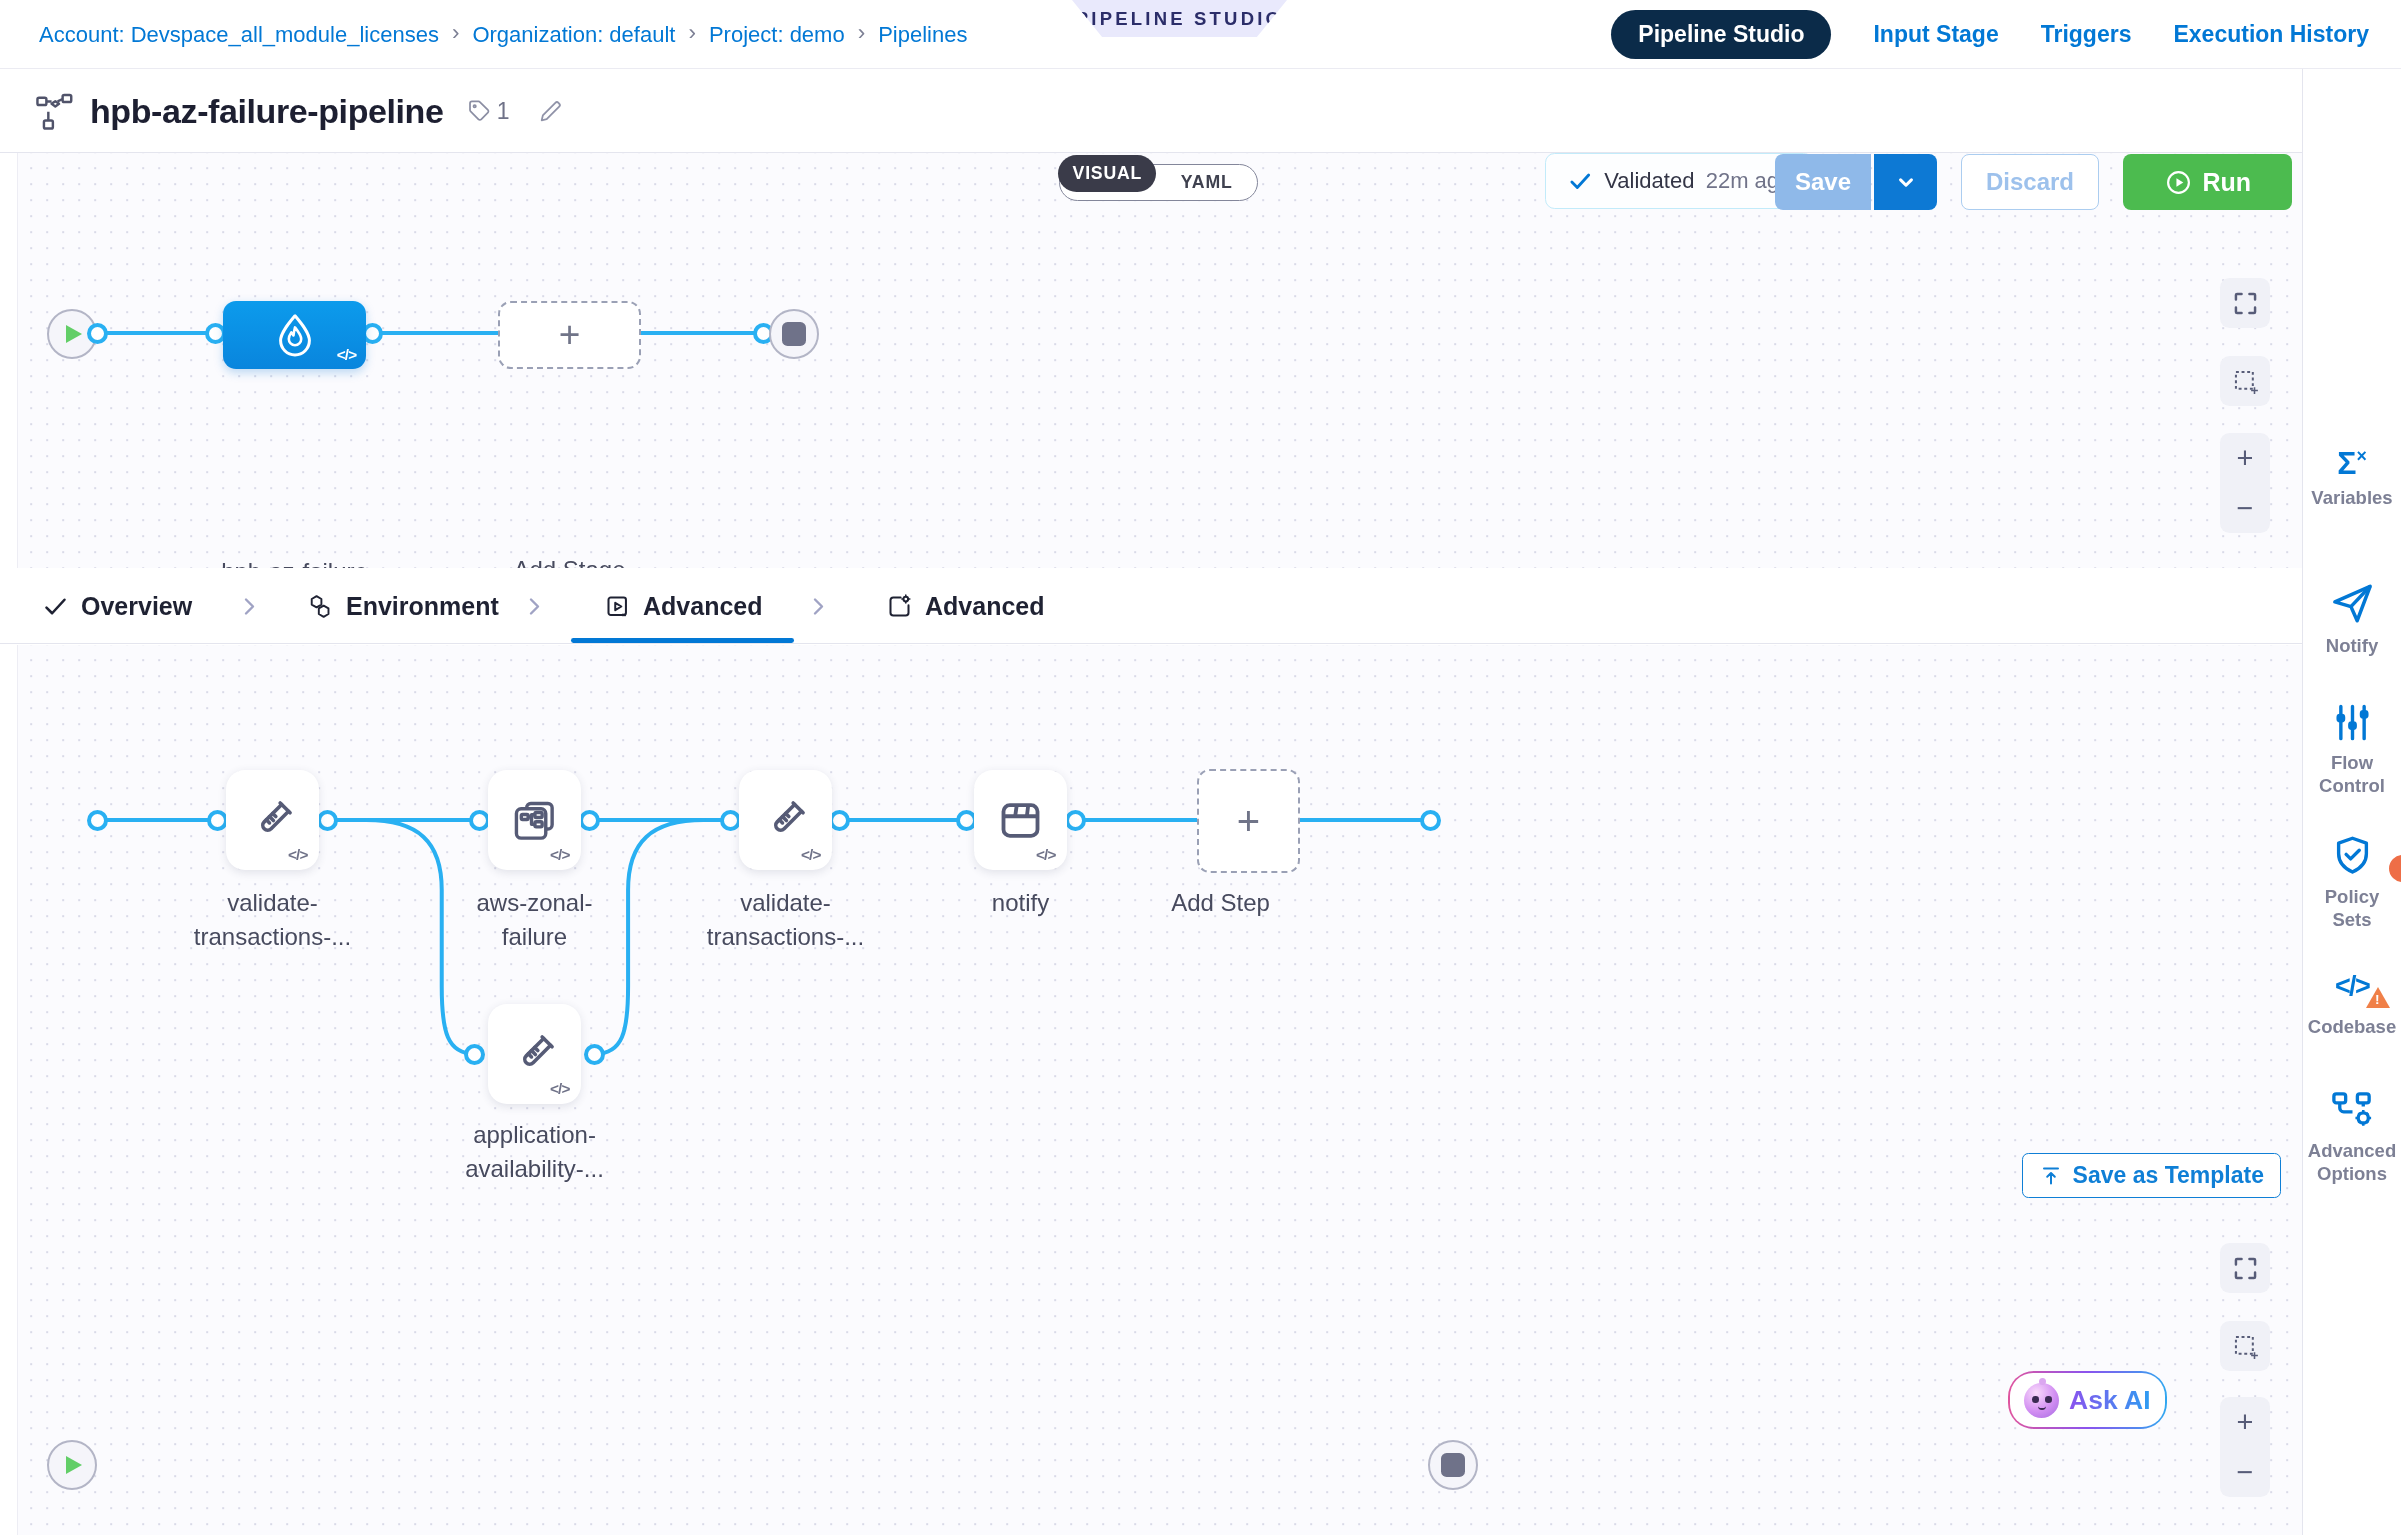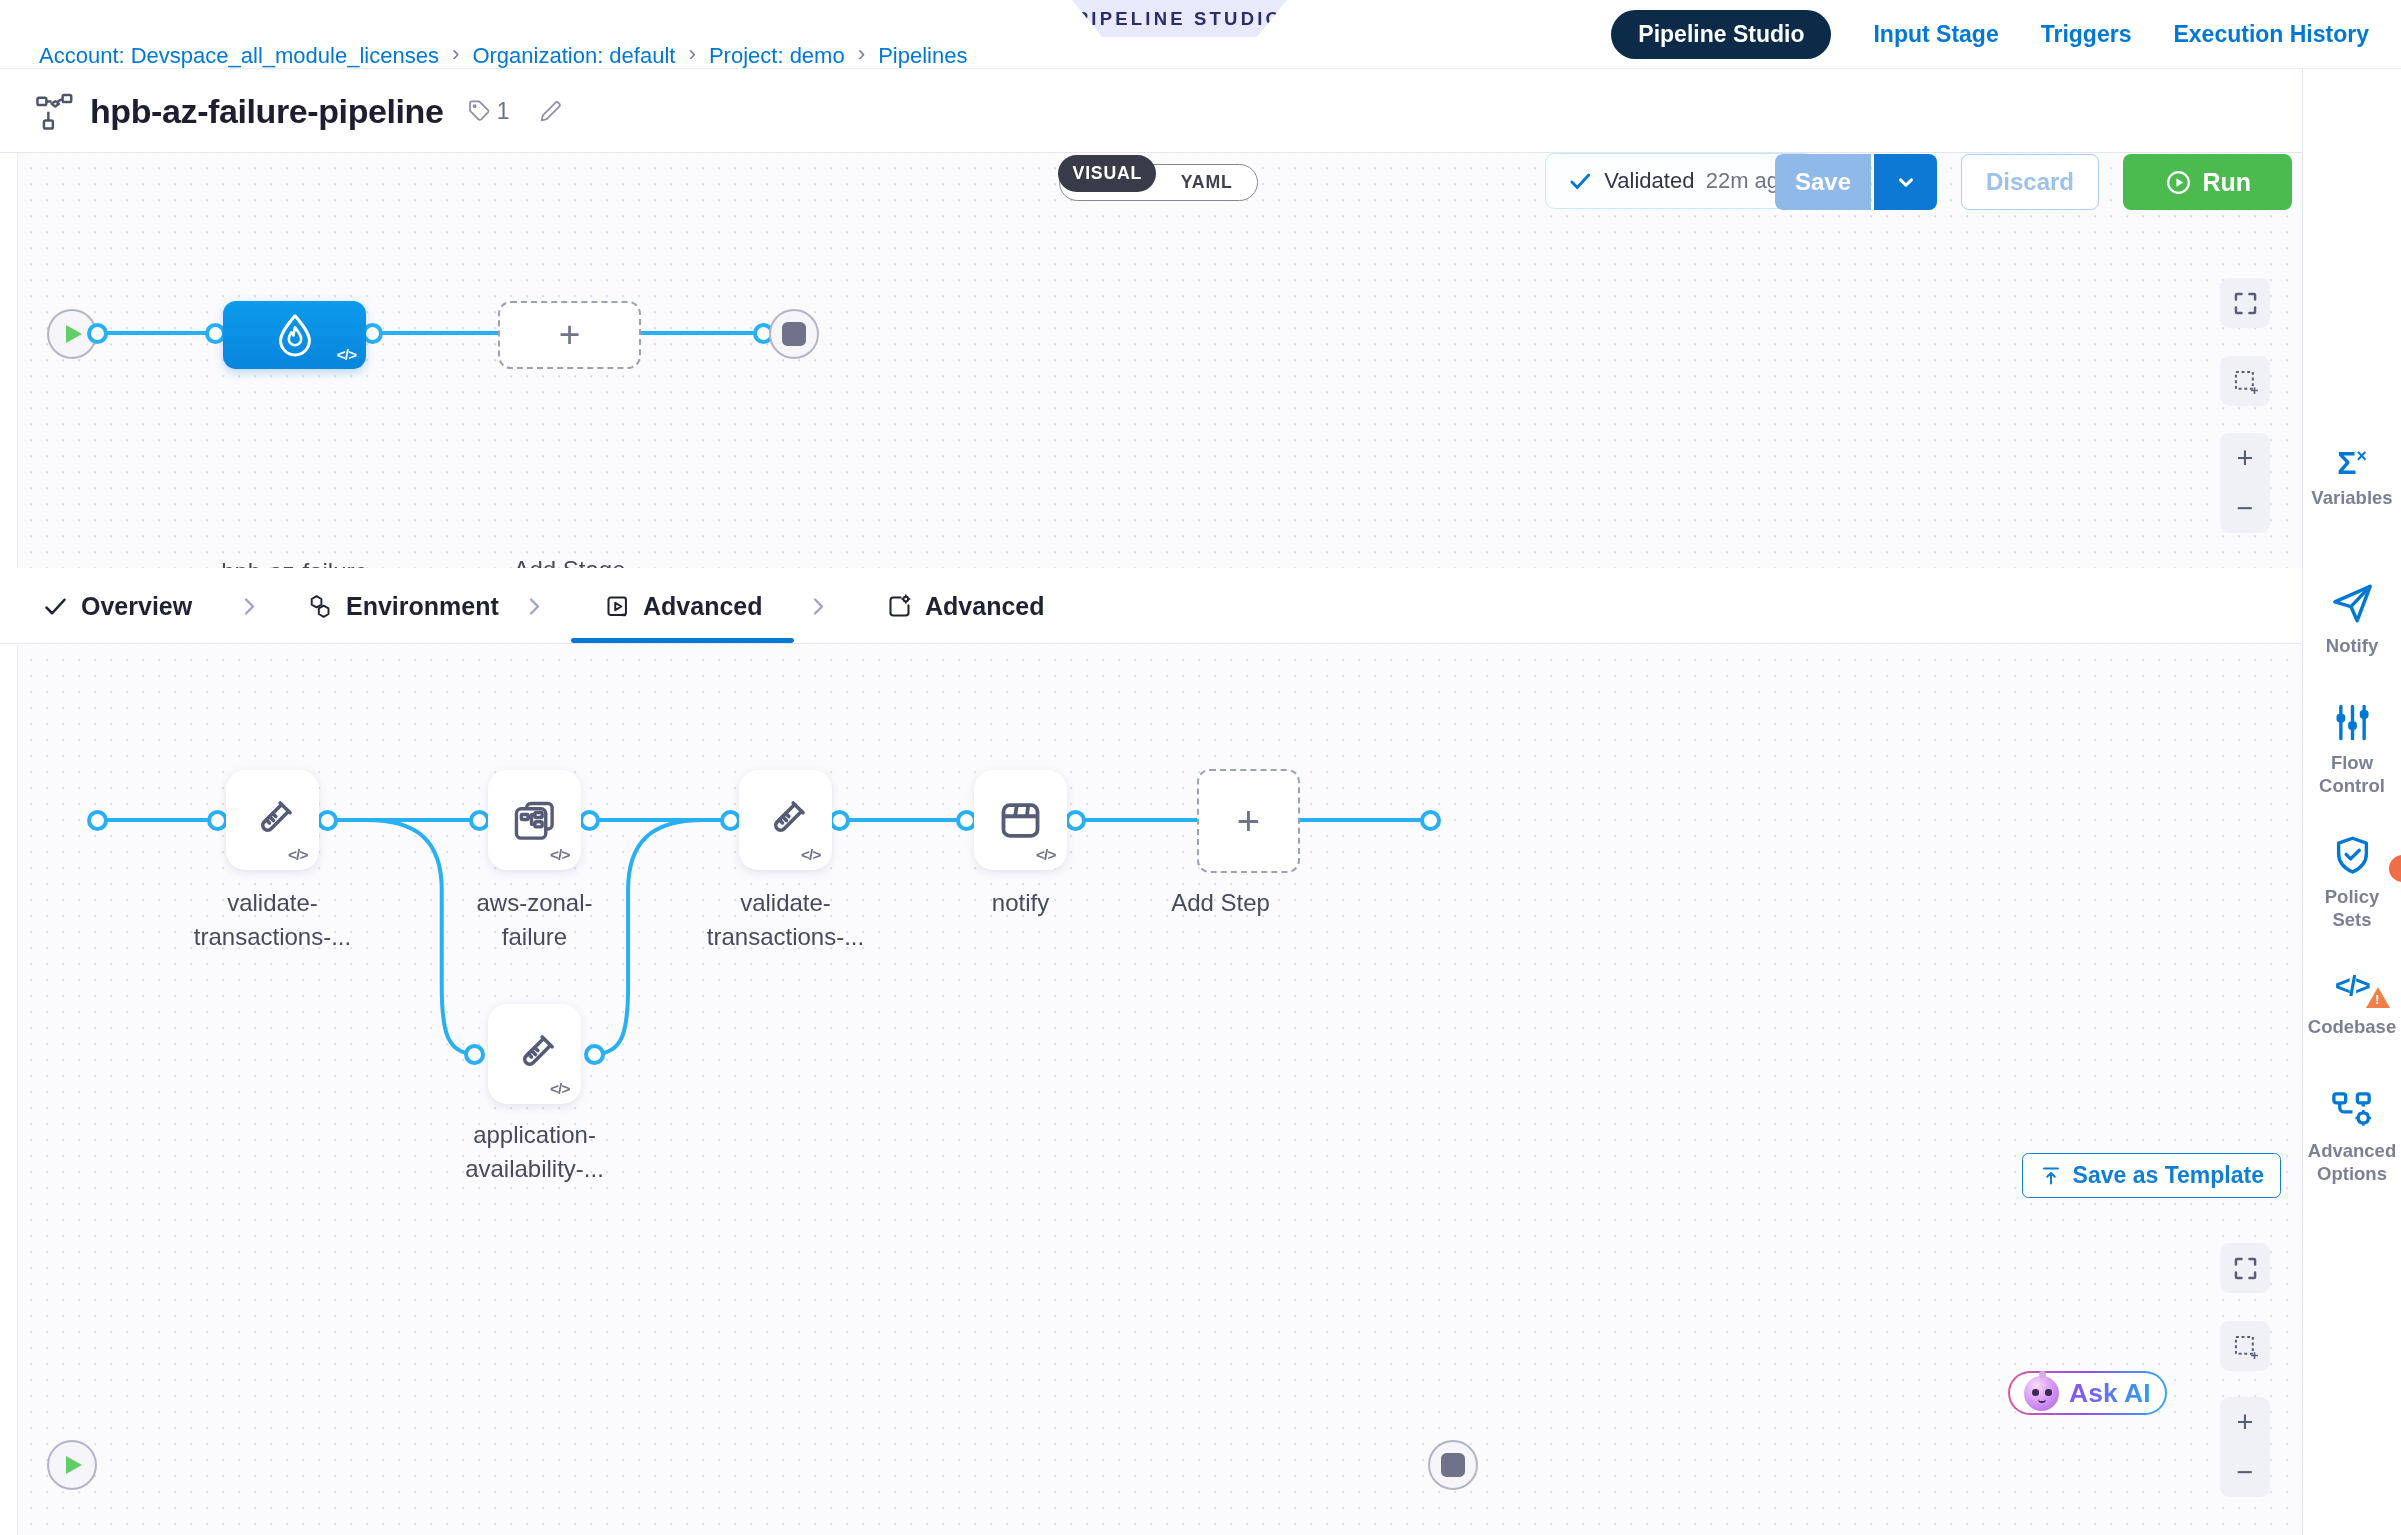--- a/index.html
+++ b/index.html
@@ -2,21 +2,21 @@
 <html style="font-size:13px"><head>
 <meta charset="utf-8">
 <style>
   * { margin:0; padding:0; box-sizing:border-box; }
   html,body { width:2401px; height:1535px; }
   body { font-family:"Liberation Sans", sans-serif; background:#fff; overflow:hidden; }
   #app { position:relative; width:2401px; height:1535px; background:#fff; }
 
   
   .header { position:absolute; left:0; top:0; width:2401px; height:69px; background:#fff; border-bottom:0.8px solid #ebebf2; z-index:30; }
-  .breadcrumb { position:absolute; left:39px; top:0; height:69px; display:flex; align-items:center; gap:13px; font-size:22px; color:#0278D5;margin-top:21px; }
+  .breadcrumb { position:absolute; left:39px; top:0; height:69px; display:flex; align-items:center; gap:13px; font-size:22px; color:#0278D5; }
   .breadcrumb a { color:#0278D5; text-decoration:none; cursor:pointer; }
   .crumb-sep { color:#7d8095; font-size:22.5px; transform:translateY(-1.6px); }
   .studio-badge { position:absolute; left:1072px; top:0; width:215px; height:37px; background:#e9e9fc; clip-path:polygon(0 0,100% 0,86% 100%,14% 100%); display:flex; align-items:center; justify-content:center; font-size:18.5px; font-weight:bold; letter-spacing:3.2px; color:#2b2d69; }
   .top-nav { position:absolute; right:32px; top:0; height:69px; display:flex; align-items:center; gap:42px; }
   .nav-pill { background:#0b2b49; color:#fff; font-size:23px; font-weight:600; padding:11.3px 27px; border-radius:29px; cursor:pointer; }
   .nav-link { color:#0278D5; font-size:23px; font-weight:600; text-decoration:none; cursor:pointer; }
 
   
   .toolbar { position:absolute; left:0; top:69px; width:2401px; height:84px; background:#fff; border-bottom:0.8px solid #e4e5ee; z-index:25; }
   .title-group { position:absolute; left:35px; top:0; height:84px; display:flex; align-items:center; gap:16px; }
@@ -68,21 +68,21 @@
   .rail-item { position:absolute; left:0; width:98px; display:flex; flex-direction:column; align-items:center; gap:8px; cursor:pointer; }
   .rail-label { font-size:18.5px; font-weight:700; color:#7d8095; text-align:center; line-height:22.5px; }
   .sigma { font-size:32px; font-weight:bold; color:#0278D5; line-height:1; }
   .sigma sup { font-size:17.7px; font-weight:bold; }
   .codebase-icon { position:relative; font-size:27px; font-weight:bold; color:#0278D5; letter-spacing:-1.6px; }
   .warn-tri { position:absolute; right:-21px; bottom:-6.4px; width:0; height:0; border-left:12px solid transparent; border-right:12px solid transparent; border-bottom:21px solid #f08048; }
   .warn-tri::after { content:"!"; position:absolute; left:-3.2px; top:4.8px; font-size:13.7px; color:#fff; font-weight:bold; letter-spacing:0; }
   .orange-dot { position:absolute; left:2389px; top:855px; width:27px; height:27px; border-radius:50%; background:#EE6E47; z-index:40; }
 
   
-  .ask-ai { position:absolute; left:2008px; top:1371px; width:159px; height:44px; border-radius:26px; padding:2.4px; background:linear-gradient(90deg,#e0559e,#8a53ee,#31a8f0); cursor:pointer; z-index:15; }
+  .ask-ai { position:absolute; left:2008px; top:1371px; width:159px; height:58px; border-radius:26px; padding:2.4px; background:linear-gradient(90deg,#e0559e,#8a53ee,#31a8f0); cursor:pointer; z-index:15; }
   .ask-ai-inner { width:100%; height:100%; border-radius:23px; background:#fff; display:flex; align-items:center; justify-content:center; gap:9.6px; }
   .robot { position:relative; width:35px; height:35px; border-radius:50%; background:radial-gradient(circle at 35% 28%,#f9dafb,#d28ff2 55%,#a368e0); }
   .robot::before { content:""; position:absolute; left:14.5px; top:-4.8px; width:7.2px; height:7.2px; border-radius:50%; background:#dba7f0; }
   .robot .eye { position:absolute; top:13.7px; width:6.4px; height:6.4px; border-radius:50%; background:#3a2a52; }
   .robot .eye.l { left:8px; } .robot .eye.r { left:21px; }
   .robot .mouth { position:absolute; left:13.7px; top:22.5px; width:8px; height:4.8px; border-bottom:2.4px solid #3a2a52; border-radius:0 0 6.4px 6.4px; }
   .ask-ai-label { font-size:26.5px; font-weight:800; background:linear-gradient(90deg,#8a53ee,#2d9df2); -webkit-background-clip:text; background-clip:text; color:transparent; }
 
   svg { display:block; }
 </style>

